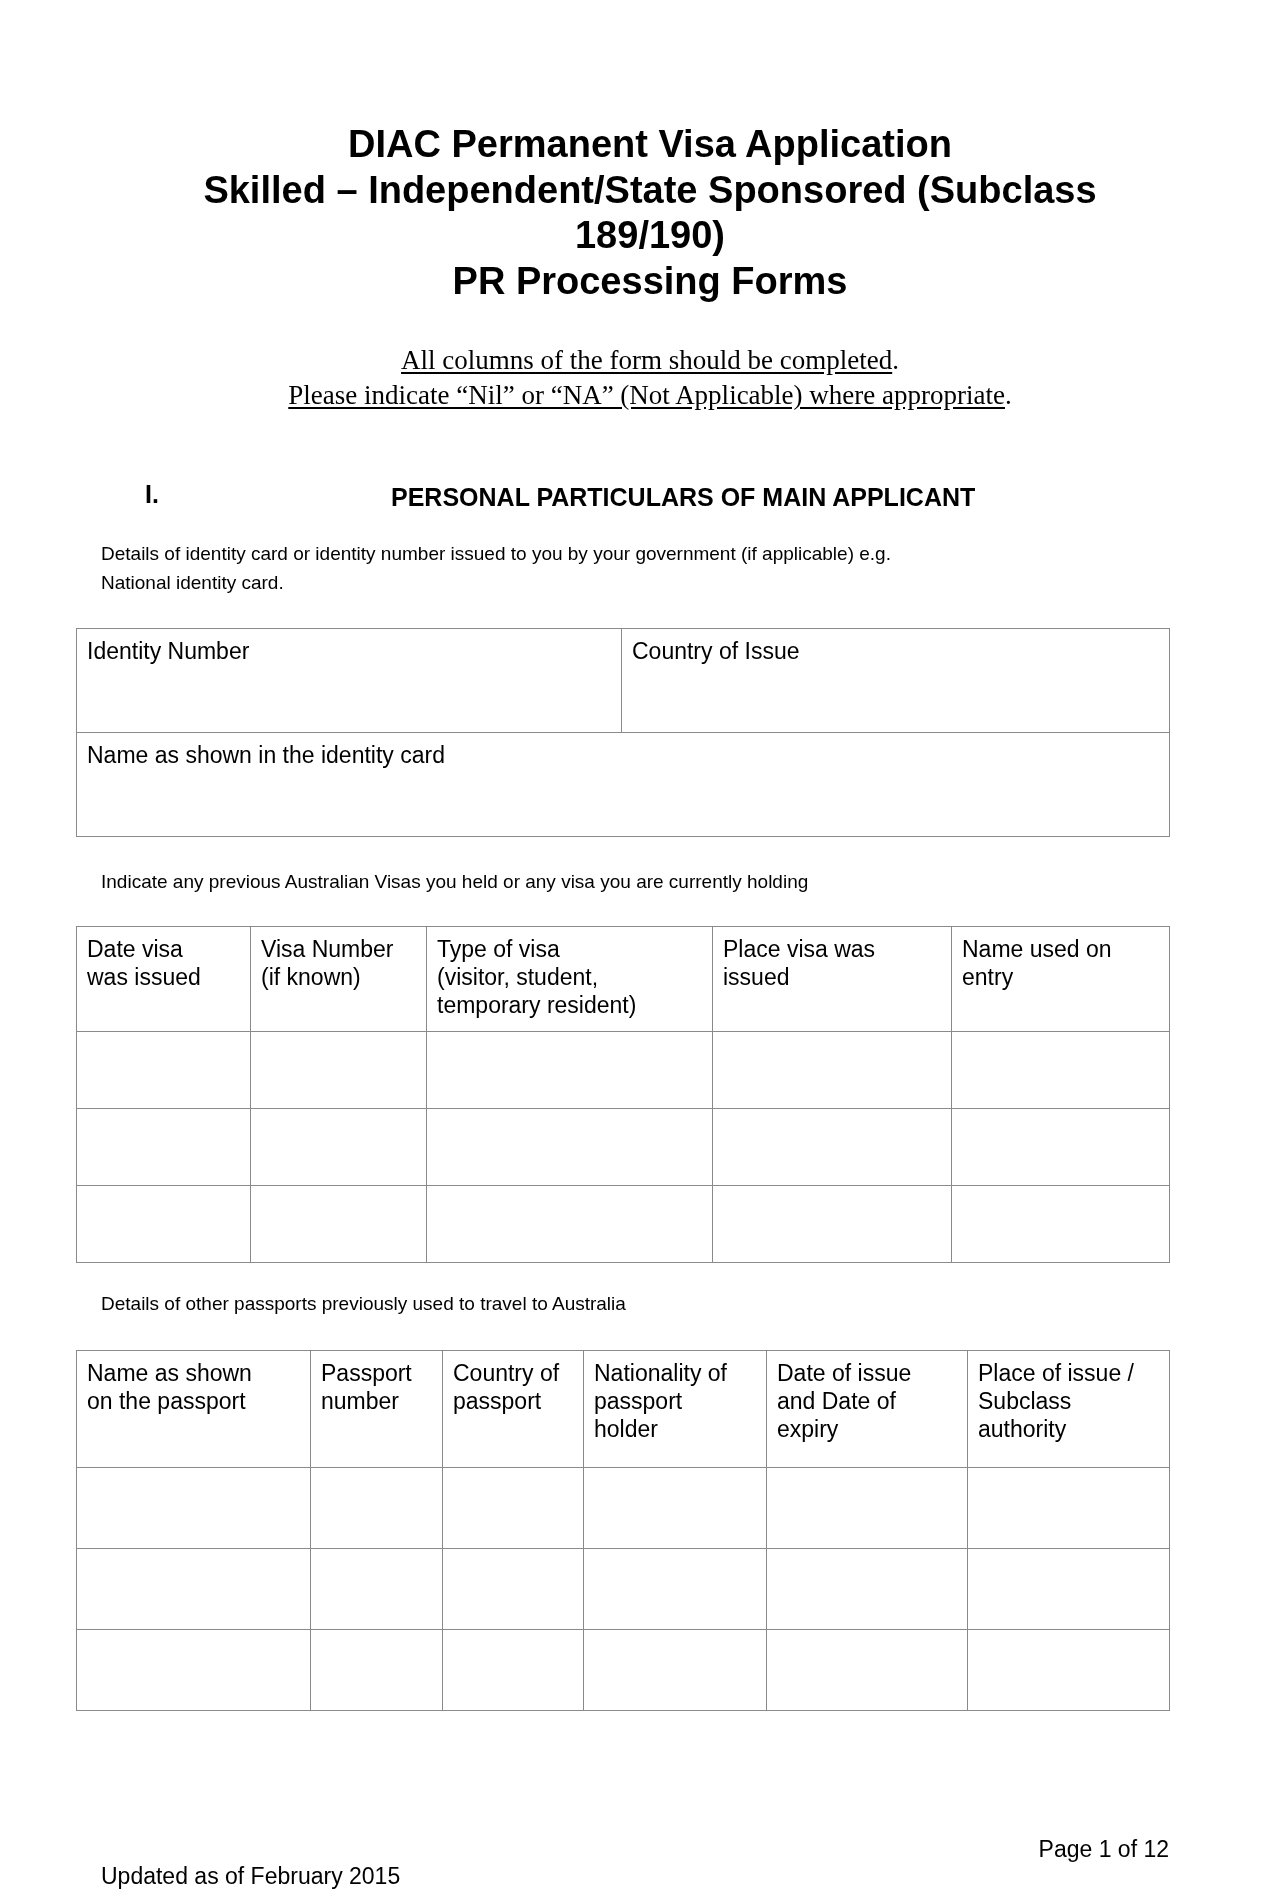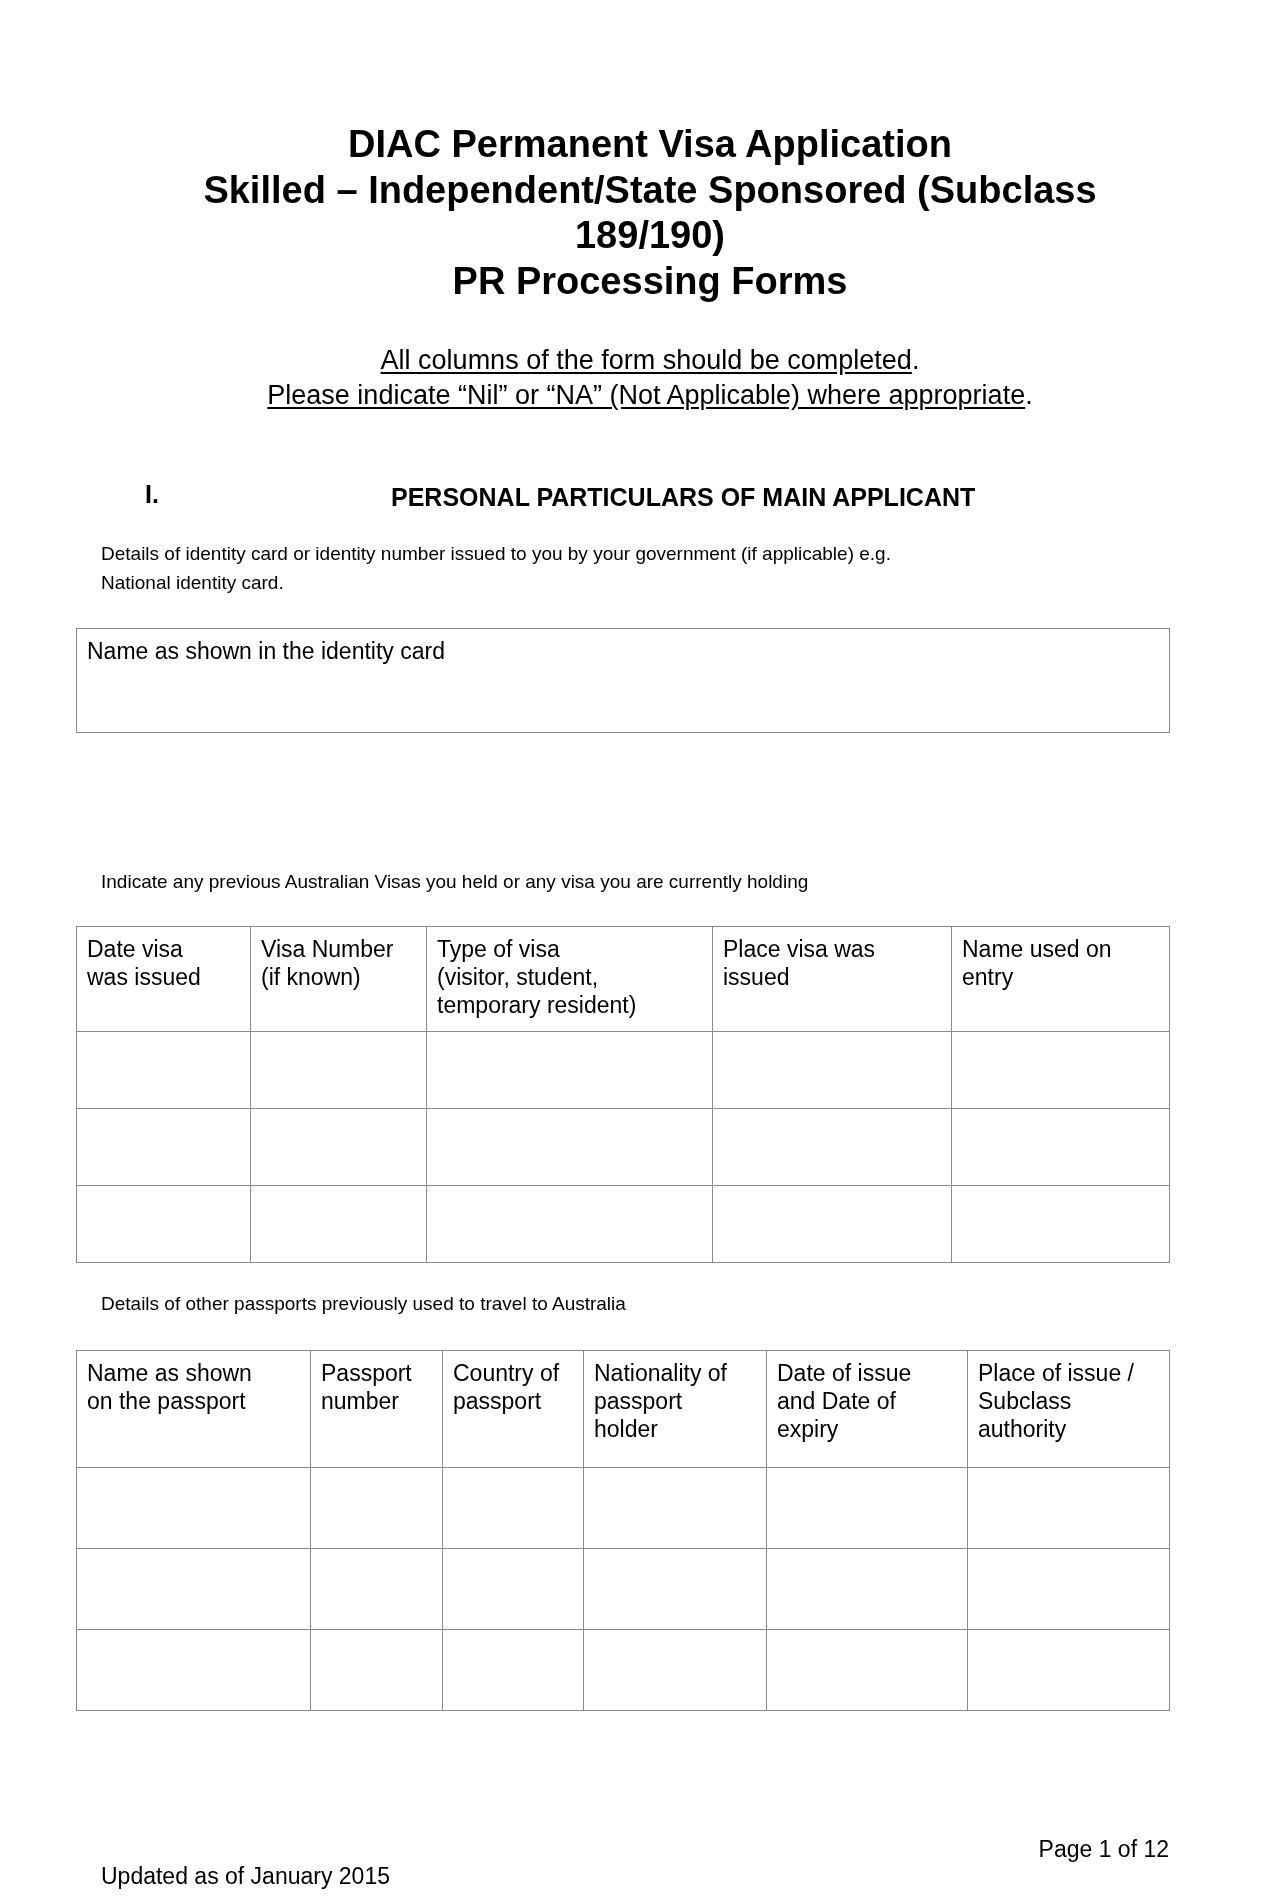--- a/index.html
+++ b/index.html
@@ -6,21 +6,21 @@
   body {
     width: 1288px; height: 1898px; position: relative; overflow: hidden;
     font-family: "Liberation Sans", sans-serif; color: #000;
   }
   .abs { position: absolute; padding-left: 25px; }
   .title {
     left: 0; width: 1250px; text-align: center; font-weight: bold;
     font-size: 38px; line-height: 45.5px; top: 122px;
   }
   .instr {
-    left: 0; width: 1250px; text-align: center; font-size: 27px; line-height: 35px; top: 343px;
+    left: 0; width: 1250px; text-align: center; font-size: 27px; line-height: 35px; top: 343px; font-family: Liberation Serif, serif;
   }
   .instr .u { text-decoration: underline; text-underline-offset: 3px; }
   .sec-num { left: 120px; top: 480px; font-weight: bold; font-size: 25px; }
   .sec-title { left: 366px; top: 483px; font-weight: bold; font-size: 25px; }
   .para { left: 76px; font-size: 19px; line-height: 29px; width: 1120px; }
   table.form {
     position: absolute; left: 76px; width: 1093px; border-collapse: collapse;
     table-layout: fixed;
   }
   table.form td {
@@ -51,20 +51,24 @@
   <div>Details of identity card or identity number issued to you by your government (if applicable) e.g.</div>
   <div>National identity card.</div>
 </div>
 
 <table class="form" style="top:628px;">
   <colgroup>
       <col style="width:545px">
       <col style="width:548px">
     </colgroup>
   <tbody>
+      <tr style="height:104px">
+    <td><span>Identity Number</span></td>
+    <td><span>Country of Issue</span></td>
+  </tr>
   <tr style="height:104px">
     <td colspan="2"><span>Name as shown in the identity card</span></td>
   </tr>
 </tbody>
   </table>
 
 <div class="abs para" style="top:867px;">Indicate any previous Australian Visas you held or any visa you are currently holding</div>
 
 <table class="form" style="top:926px;" id="visa-table">
   <colgroup>
@@ -188,13 +192,13 @@
         <td></td>
         <td></td>
         <td></td>
         <td></td>
         <td></td>
       </tr>
     </tbody>
 </table>
 
 <div class="abs footer" style="right:119px; top:1803px;">Page 1 of 12</div>
-<div class="abs footer" style="left:76px; top:1830px;">Updated as of January 2015</div>
+<div class="abs footer" style="left:76px; top:1830px;">Updated as of February 2015</div>
 
 </body></html>

